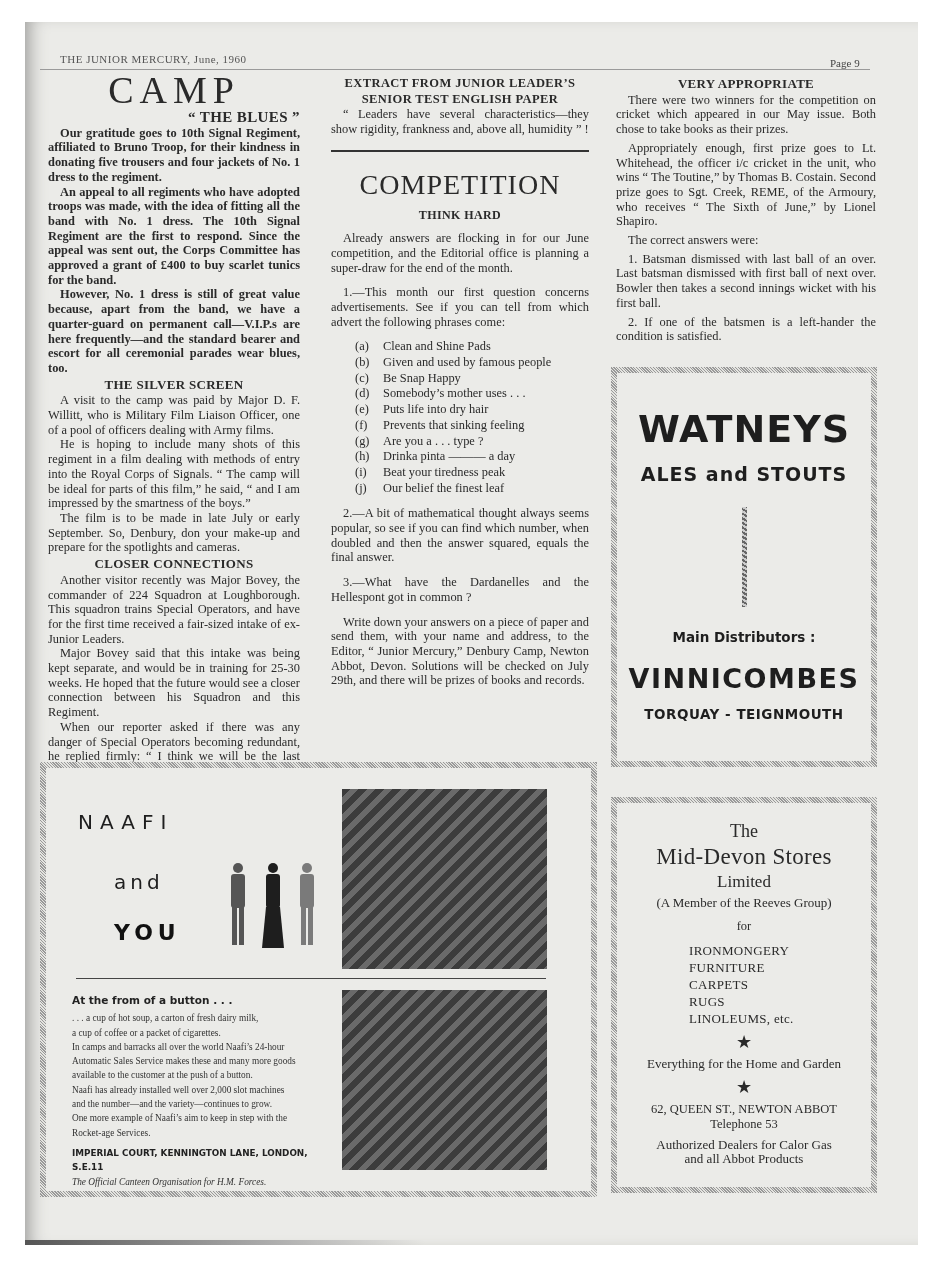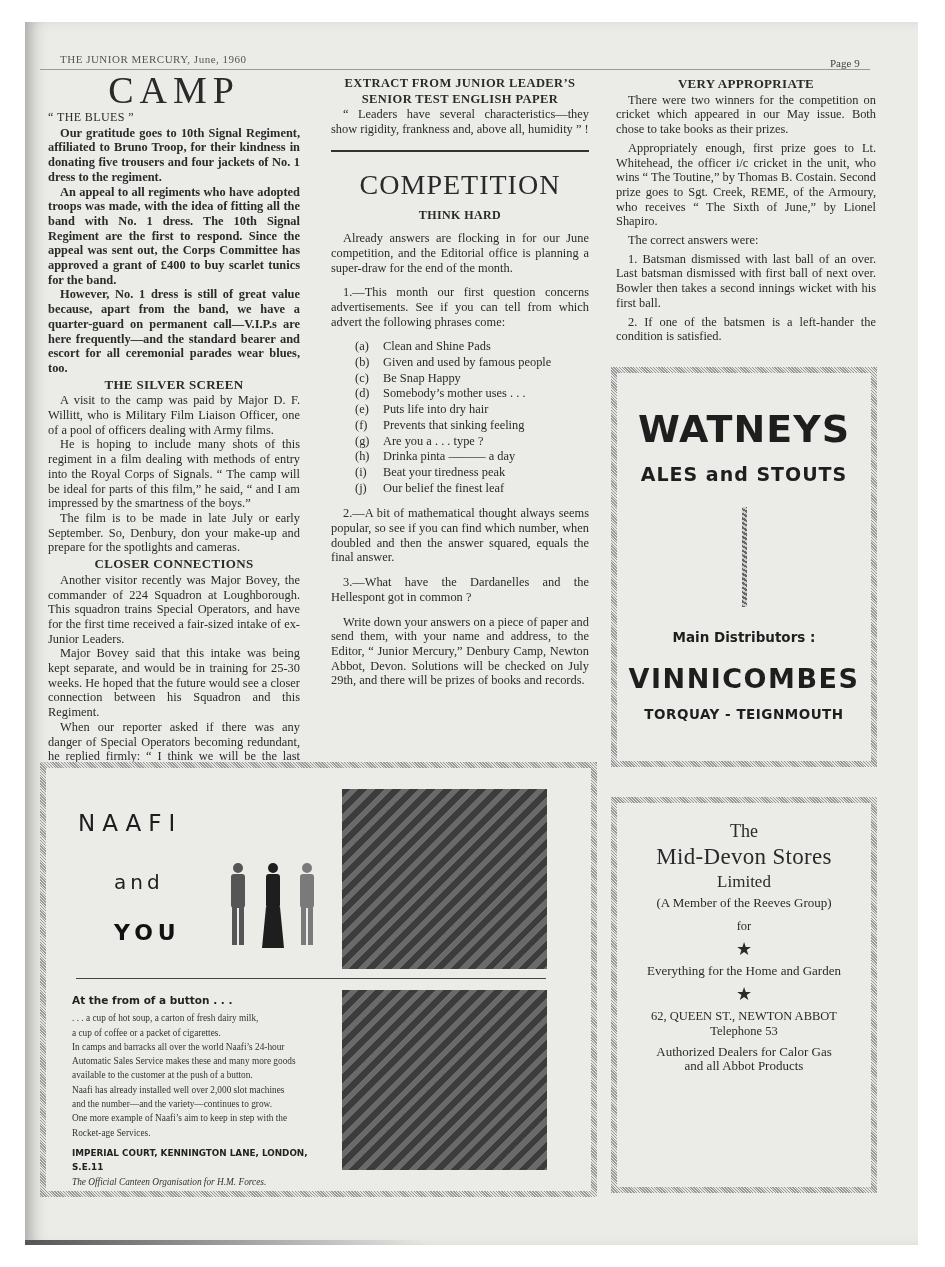--- a/index.html
+++ b/index.html
@@ -10,21 +10,21 @@
   .page-num { position:absolute; left:830px; top:57px; font-size:11px; color:#444; }
   .head-rule { position:absolute; left:40px; top:69px; width:830px; height:1px; background:#9a9a9a; }
 
   .col { position:absolute; font-size:12.4px; line-height:14.7px; text-align:justify; }
   .col p { margin:0; text-indent:12px; }
   .col1 { left:48px; top:72px; width:252px; }
   .col2 { left:331px; top:75px; width:258px; }
   .col3 { left:616px; top:75px; width:260px; }
 
   .big-camp { font-size:38px; letter-spacing:6px; text-align:center; line-height:36px; margin:0 0 0 0; font-weight:normal; }
-  .sub-head { text-align:left; font-weight:normal; font-size:12px; margin:2px 0 1px 0; letter-spacing:0.4px; }
+  .sub-head { text-align:right; font-weight:bold; font-size:15px; margin:2px 0 1px 0; letter-spacing:0.4px; }
   .bold-para p { font-weight:bold; }
   .sec-head { text-align:center; font-weight:bold; font-size:13px; margin:2px 0 1px 0; letter-spacing:0.3px; }
 
   .extract-head { text-align:center; font-weight:bold; font-size:12.5px; line-height:16px; letter-spacing:0.4px; }
   .quote { margin-top:6px; }
   .thick-rule { height:2px; background:#333; margin:14px 0 18px 0; }
   .comp-title { text-align:center; font-size:28px; letter-spacing:1px; line-height:30px; margin-bottom:8px; }
   .think-hard { text-align:center; font-weight:bold; font-size:12px; margin-bottom:8px; letter-spacing:0.4px; }
   .col2 p { margin-bottom:10px; }
   .list { margin:2px 0 10px 24px; }
@@ -50,21 +50,21 @@
   .md-member { font-size:13px; margin-top:3px; }
   .md-for { font-size:12.5px; margin-top:8px; }
   .md-goods { text-align:left; margin:8px 0 0 72px; font-size:13px; line-height:17px; letter-spacing:0.3px; }
   .star { font-size:18px; margin-top:4px; line-height:22px; }
   .md-everything { font-size:13px; margin-top:3px; }
   .md-addr { font-weight:normal; font-size:12.5px; margin-top:4px; }
   .md-tel { font-size:12.5px; }
   .md-dealers { font-size:13px; margin-top:6px; line-height:14px; }
 
   .ad-naafi { position:absolute; left:40px; top:762px; width:545px; height:423px; background:#ebebe8; }
-  .naafi-title { position:absolute; left:32px; top:42px; font-family:"DejaVu Sans", sans-serif; font-size:23px; letter-spacing:7px; color:#1e1e1e; }
+  .naafi-title { position:absolute; left:32px; top:42px; font-family:"DejaVu Sans", sans-serif; font-size:20px; letter-spacing:7px; color:#1e1e1e; }
   .naafi-and { position:absolute; left:68px; top:102px; font-family:"DejaVu Sans", sans-serif; font-size:20px; letter-spacing:4px; color:#1e1e1e; }
   .naafi-you { position:absolute; left:68px; top:152px; font-family:"DejaVu Sans", sans-serif; font-size:22px; font-weight:bold; letter-spacing:5px; color:#111; }
   .figures { position:absolute; left:178px; top:92px; width:100px; height:92px; }
   .naafi-rule { position:absolute; left:30px; top:210px; width:470px; height:1px; background:#444; }
   .photo { position:absolute; background:repeating-linear-gradient(135deg,#3c3c3c 0 6px,#6a6a6a 6px 12px); }
   .photo1 { left:296px; top:21px; width:205px; height:180px; }
   .photo2 { left:296px; top:222px; width:205px; height:180px; }
   .naafi-copy { position:absolute; left:26px; top:225px; width:255px; font-size:9.3px; line-height:14.3px; color:#333; }
   .naafi-push { font-family:"DejaVu Sans", sans-serif; font-weight:bold; font-size:10.5px; margin-bottom:4px; color:#222; }
   .naafi-addr { font-family:"DejaVu Sans", sans-serif; font-weight:bold; font-size:8.8px; margin-top:6px; color:#222; }
@@ -173,20 +173,27 @@
   <div class="w-vin">VINNICOMBES</div>
   <div class="w-town">TORQUAY - TEIGNMOUTH</div>
 </div>
 
 <div class="ad-middevon dot-border">
   <div class="md-the">The</div>
   <div class="md-name">Mid-Devon Stores</div>
   <div class="md-ltd">Limited</div>
   <div class="md-member">(A Member of the Reeves Group)</div>
   <div class="md-for">for</div>
+  <div class="md-goods">
+    <div>IRONMONGERY</div>
+    <div>FURNITURE</div>
+    <div>CARPETS</div>
+    <div>RUGS</div>
+    <div>LINOLEUMS, etc.</div>
+  </div>
   <div class="star">★</div>
   <div class="md-everything">Everything for the Home and Garden</div>
   <div class="star">★</div>
   <div class="md-addr">62, QUEEN ST., NEWTON ABBOT</div>
   <div class="md-tel">Telephone 53</div>
   <div class="md-dealers">
     <div>Authorized Dealers for Calor Gas</div>
     <div>and all Abbot Products</div>
   </div>
 </div>

